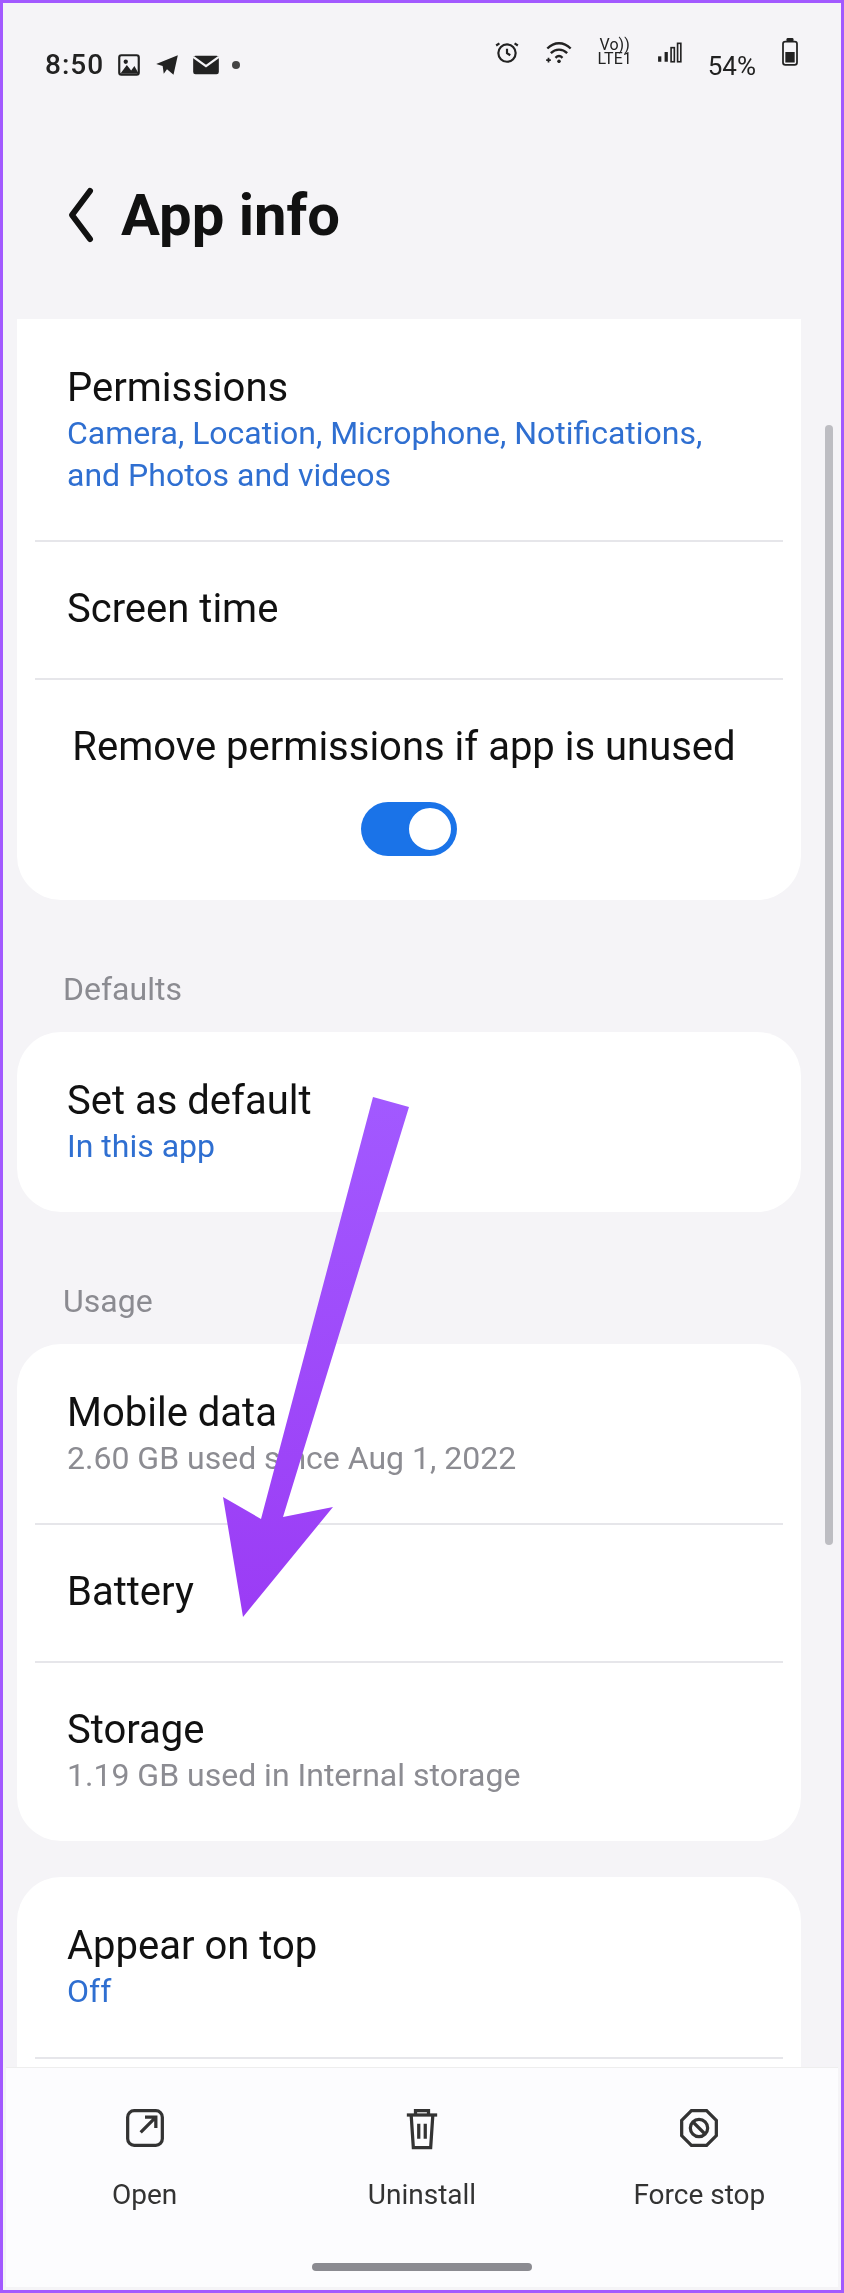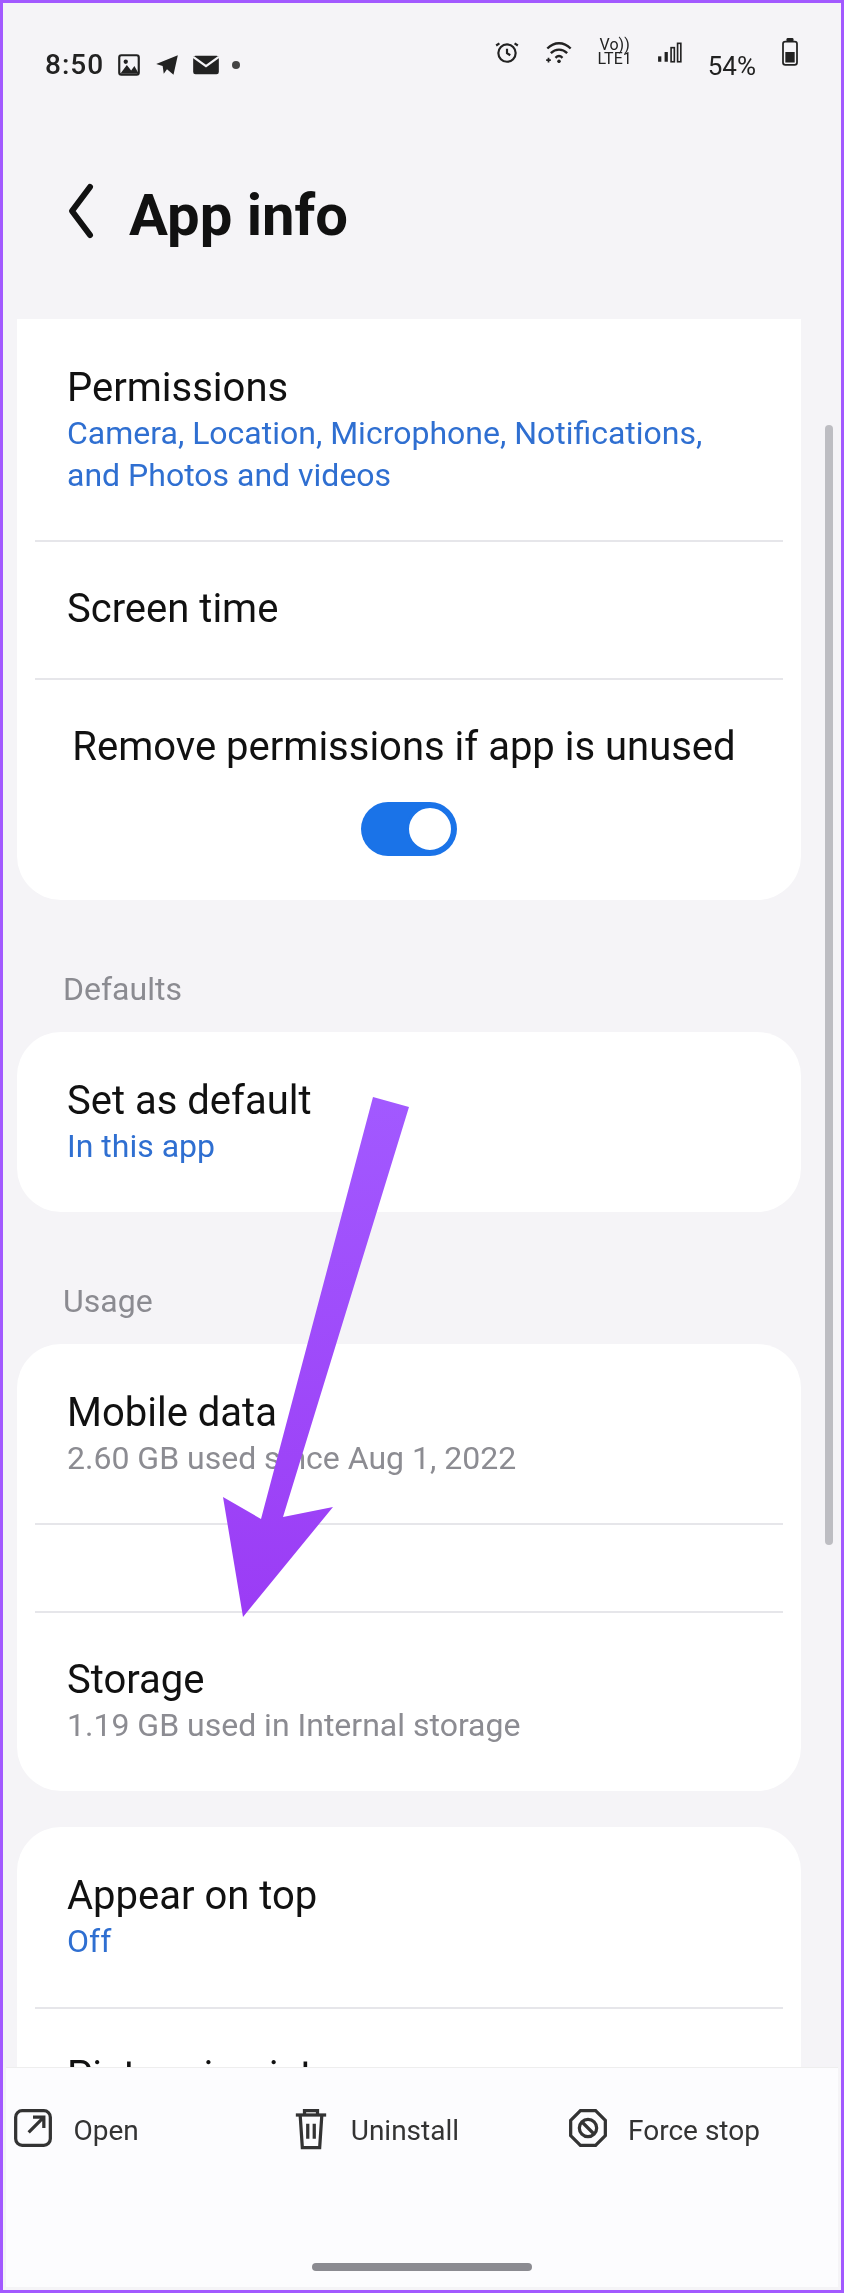--- a/index.html
+++ b/index.html
@@ -25,22 +25,22 @@
   .status-left, .status-right { display: flex; align-items: center; gap: 12px; }
   .status-left .time { font-weight: 500; letter-spacing: 1px; }
   .status-right { gap: 25px; font-size: 26px; }
   .status-icon { display:inline-flex; align-items:center; justify-content:center; }
   .dot { width:8px; height:8px; border-radius:50%; background:#444; }
   .batt-text { font-size: 26px; margin-top: 28px; }
 
   
   .header {
     display: flex;
-    align-items: flex-start;
-    gap: 28px;
+    align-items: flex-end;
+    gap: 20px;
     padding: 90px 58px 70px 58px;
   }
   .back-chevron svg { width: 40px; height: 60px; }
   .header-title { font-size: 58px; font-weight: 700; color: #111; }
 
   
   .content-wrap { position: relative; padding-right: 26px; }
   .scroll-indicator {
     position: absolute;
     right: 8px;
@@ -119,23 +119,23 @@
     height: 220px;
     background: #fcfcfe;
     display: flex;
     align-items: flex-start;
     justify-content: space-around;
     padding-top: 34px;
     border-top: 1px solid #eee;
   }
   .action {
     display: flex;
-    flex-direction: row;
+    flex-direction: column;
     align-items: center;
-    gap: 14px;
+    gap: 20px;
     width: 33%;
     text-align: right;
   }
   .action-label { font-size: 28px; color: #333; }
   .action svg { width: 52px; height: 52px; stroke: #333; fill: none; stroke-width: 3; }
 
   
   .nav-pill {
     position: absolute;
     bottom: 16px;
@@ -260,20 +260,21 @@
     </div>
   </div>
 
   <div class="section-label">Usage</div>
   <div class="card">
     <div class="row">
       <div class="row-title">Mobile data</div>
       <div class="row-sub">2.60 GB used since Aug 1, 2022</div>
     </div>
     <div class="row">
+      <div class="row-title">Battery</div>
     </div>
     <div class="row">
       <div class="row-title">Storage</div>
       <div class="row-sub">1.19 GB used in Internal storage</div>
     </div>
   </div>
 
   <div class="card fade-bottom">
     <div class="row">
       <div class="row-title">Appear on top</div>

